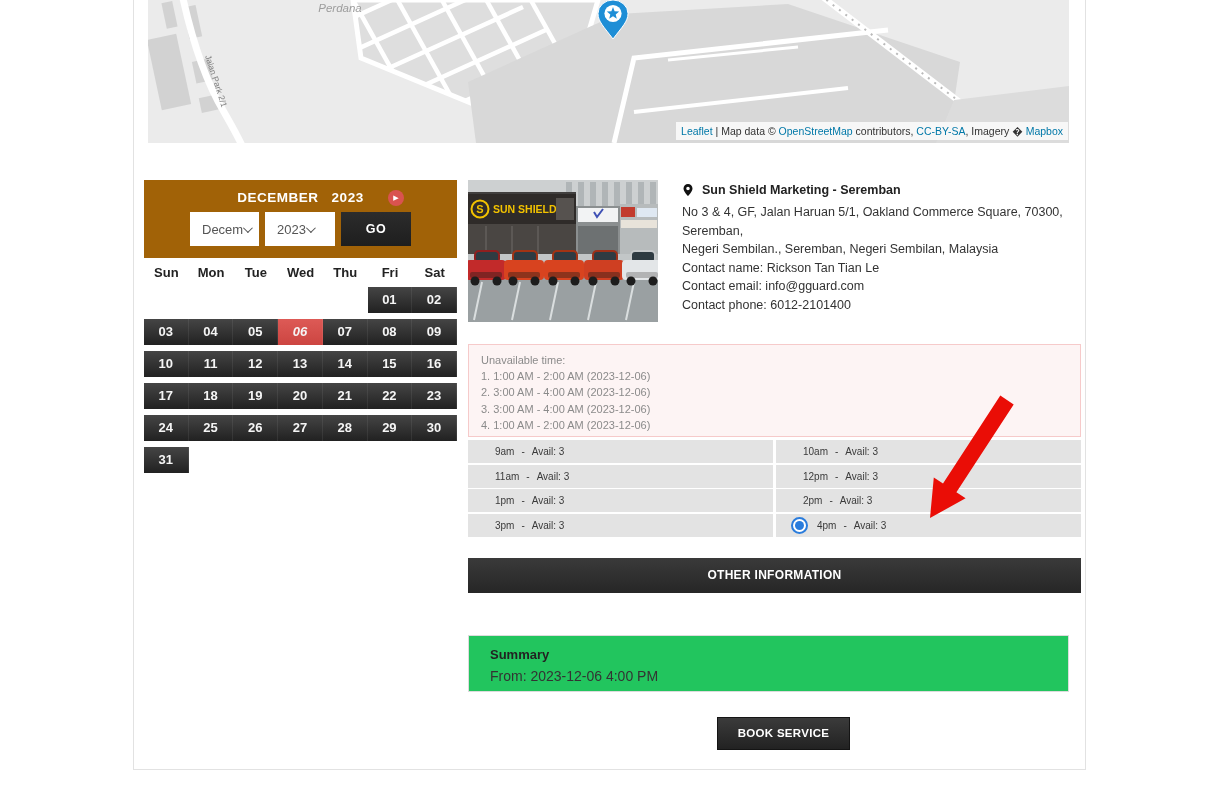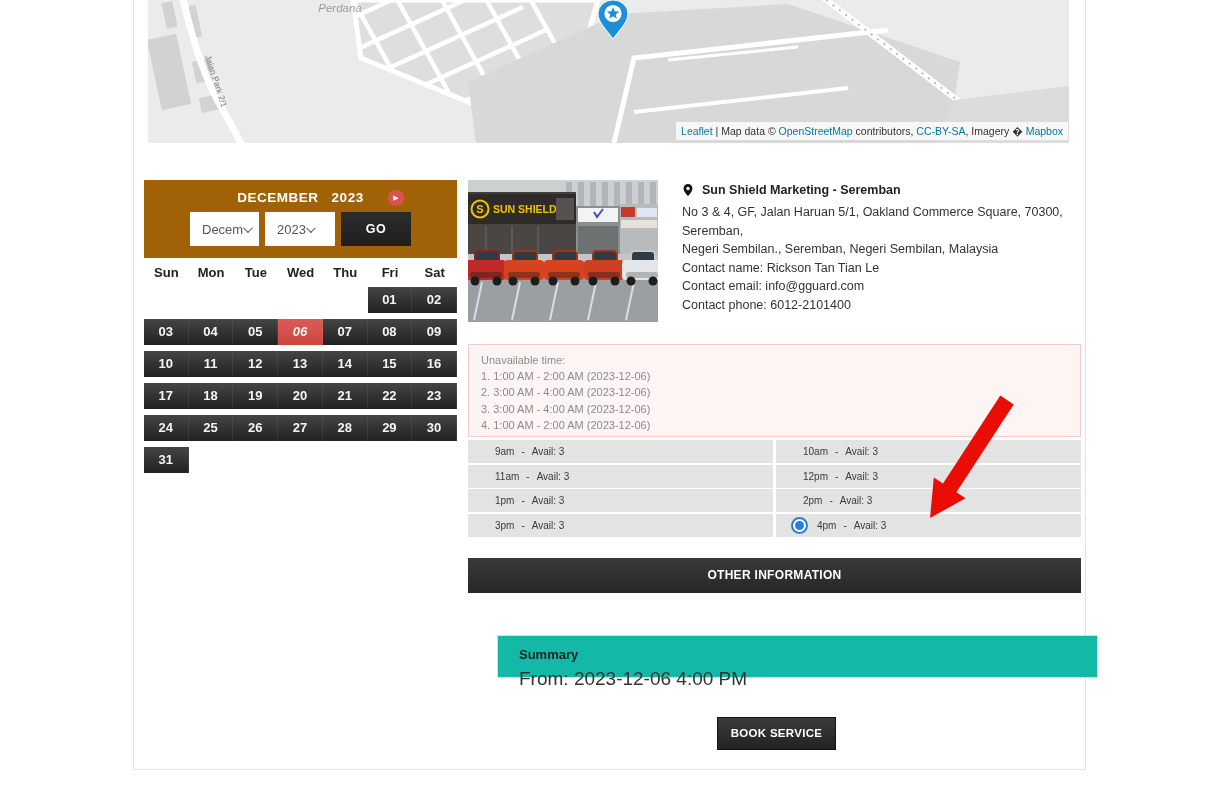--- a/index.html
+++ b/index.html
@@ -78,27 +78,27 @@
            position:relative; margin-right:9px; flex:none; }
   .radio::after { content:''; position:absolute; inset:2px; border-radius:50%; background:#2a7cdc; }
 
   
   .other-bar { left:468px; top:558px; width:613px; height:35px;
                background:linear-gradient(180deg,#3a3a3a,#262626);
                color:#fff; font-size:12px; font-weight:bold; letter-spacing:.3px;
                text-align:center; line-height:35px; cursor:pointer; }
 
   
-  .summary { left:468px; top:635px; width:601px; height:43px; box-sizing:border-box;
-             background:#14b8a6; border:1px solid #dcdcdc; padding:11px 21px;margin-left:29px; }
+  .summary { left:468px; top:635px; width:601px; height:57px; box-sizing:border-box;
+             background:#22c55e; border:1px solid #dcdcdc; padding:11px 21px; }
   .summary .s-title { font-size:13px; font-weight:bold; color:#222; margin-bottom:6px; }
-  .summary .s-from { font-size:19px; color:#333; }
-
-  
-  .book-btn { left:717px; top:717px; width:119px; height:33px;
+  .summary .s-from { font-size:14px; color:#333; }
+
+  
+  .book-btn { left:717px; top:717px; width:133px; height:33px;
               background:linear-gradient(180deg,#3b3b3b,#222); border:1px solid #141414;
               box-sizing:border-box; color:#fff; font-size:11.5px; font-weight:bold;
               text-align:center; line-height:31px; letter-spacing:.3px; cursor:pointer; }
 
   
   .arrow-overlay { left:895px; top:388px; width:125px; height:140px; z-index:40; pointer-events:none; }
 </style>
 </head>
 <body>
 

